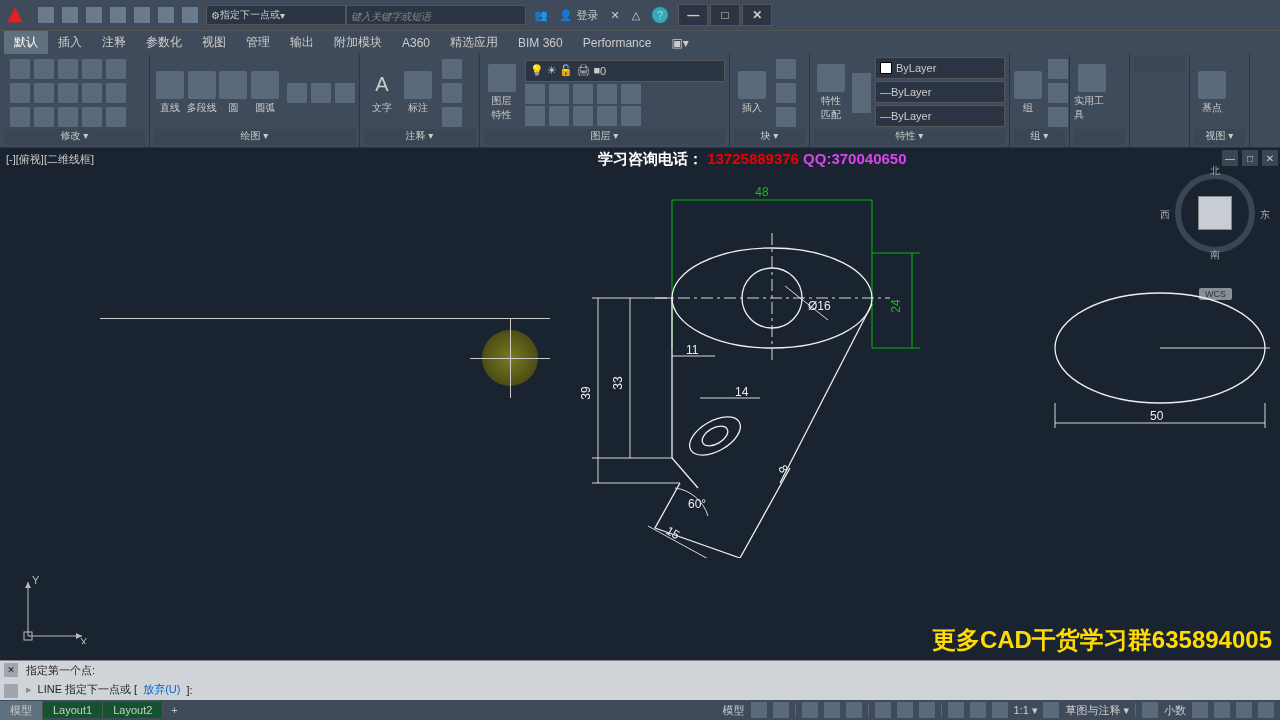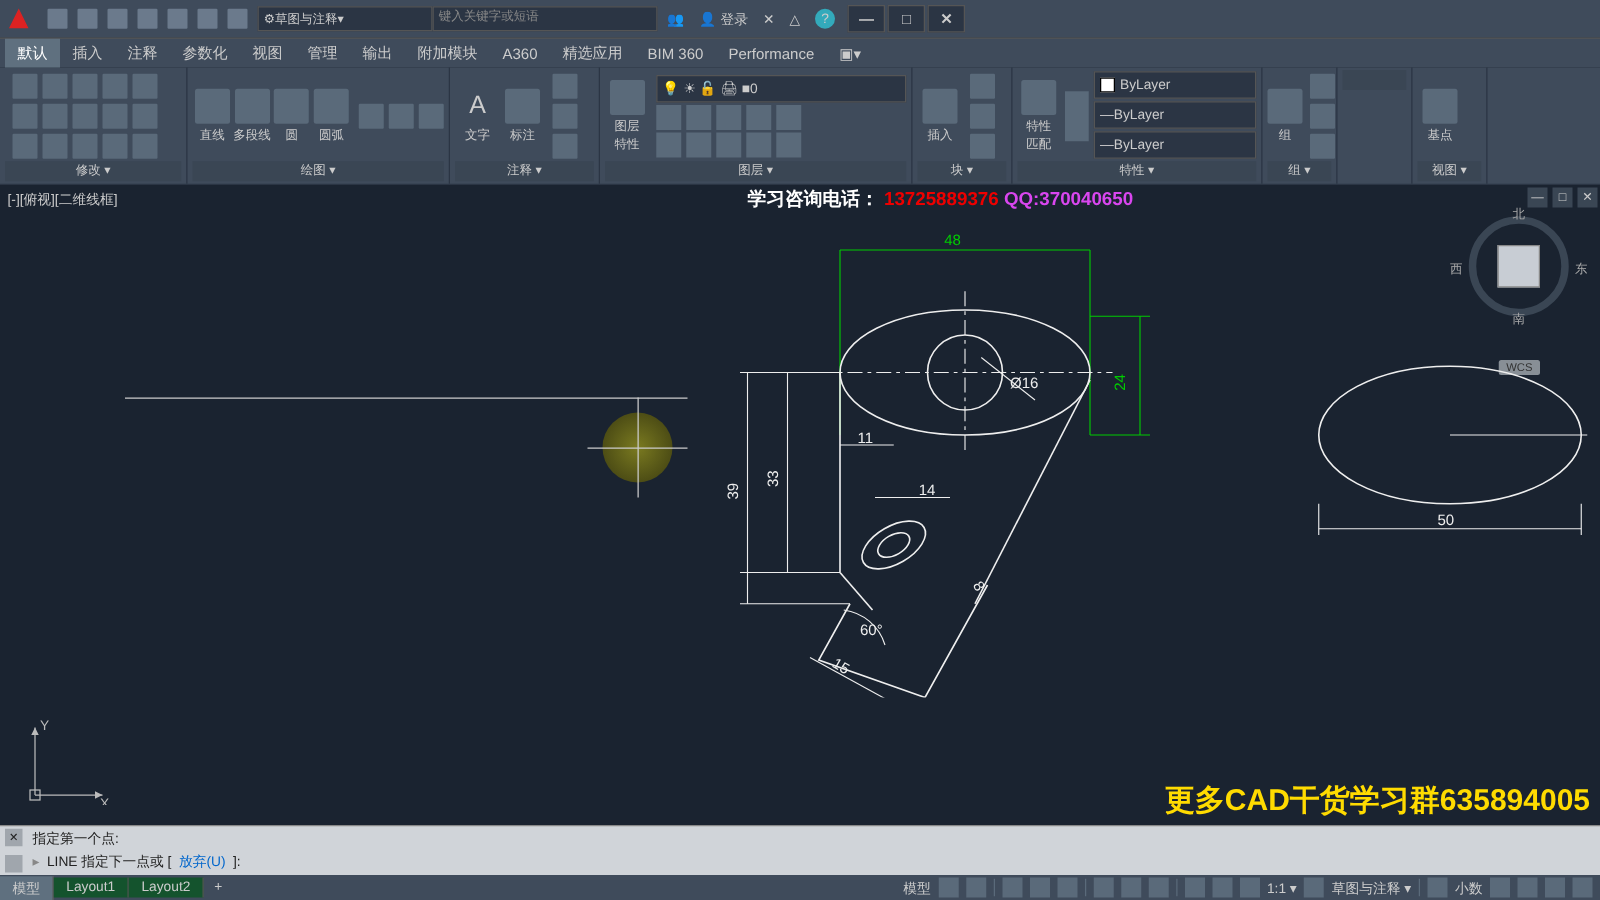--- a/index.html
+++ b/index.html
@@ -3,21 +3,21 @@
 <meta charset="utf-8">
 <style>
 * { margin:0; padding:0; box-sizing:border-box; font-family:"Microsoft YaHei",Arial,sans-serif; }
 body { width:1280px; height:720px; background:#1a2330; overflow:hidden; position:relative; }
 .titlebar { height:30px; background:#3f4b5b; display:flex; align-items:center; color:#ccc; font-size:11px; }
 .titlebar .logo { width:30px; display:flex; align-items:center; justify-content:center; }
 .titlebar .qat { display:flex; gap:8px; padding:0 8px; }
 .titlebar .qat-icon { width:16px; height:16px; background:#6b7a8c; border-radius:1px; }
 .titlebar .dd { width:140px; height:20px; background:#2b3544; border:1px solid #555; display:flex; align-items:center; padding:0 4px; font-size:10px; }
 .titlebar .center { flex:1; text-align:center; font-size:12px; }
-.titlebar .search { width:180px; height:20px; background:#2b3544; border:1px solid #555; color:#888; font-size:10px; padding:0 4px; display:flex; align-items:flex-start; }
+.titlebar .search { width:180px; height:20px; background:#2b3544; border:1px solid #555; font-style:italic; color:#888; font-size:10px; padding:0 4px; display:flex; align-items:flex-end; }
 .titlebar .right-btns { display:flex; gap:12px; padding:0 8px; align-items:center; }
 .titlebar .winbtns { display:flex; }
 .titlebar .winbtn { width:30px; height:22px; background:#2b3544; border:1px solid #555; display:flex; align-items:center; justify-content:center; font-size:12px; font-weight:bold; margin-left:2px; }
 
 .menubar { height:24px; background:#3f4b5b; display:flex; align-items:center; padding:0 4px; border-top:1px solid #555; }
 .menubar .tab { padding:3px 10px; font-size:12px; color:#ccc; white-space:nowrap; }
 .menubar .tab.active { background:#5f707f; color:#fff; }
 
 .ribbon { height:94px; background:#3f4b5b; display:flex; border-bottom:1px solid #2b3544; }
 .panel { border-right:1px solid #2b3544; display:flex; flex-direction:column; padding:2px 4px; }
@@ -88,21 +88,21 @@
     </div>
   <div class="qat">
     <div class="qat-icon"></div>
     <div class="qat-icon"></div>
     <div class="qat-icon"></div>
     <div class="qat-icon"></div>
     <div class="qat-icon"></div>
     <div class="qat-icon"></div>
     <div class="qat-icon"></div>
   </div>
-  <div class="dd">⚙ <span>草图与注释</span> ▾</div>
+  <div class="dd">⚙ <span>指定下一点或</span> ▾</div>
   <div class="search">
       <span>键入关键字或短语</span>
     </div>
   <div class="right-btns">
     <span>👥</span>
     <span>👤 <span>登录</span></span>
     <span>✕</span>
     <span>△</span>
     <span style="background:#3ab; border-radius:50%; width:16px; height:16px; display:inline-flex; align-items:center; justify-content:center;">?</span>
   </div>
@@ -264,20 +264,29 @@
         </div>
         <div class="smallgrid" style="grid-template-columns:20px">
           <div class="si"></div>
           <div class="si"></div>
           <div class="si"></div>
         </div>
       </div>
     <div class="panel-label">组 ▾</div>
   </div>
   <div class="panel" style="width:60px">
+    <div class="panel-body">
+        <div class="bigbtn">
+          <div class="ico"></div>
+          <span>实用工具</span>
+        </div>
+      </div>
+    <div class="panel-label"></div>
+  </div>
+  <div class="panel" style="width:60px">
     <div class="panel-label"></div>
   </div>
   <div class="panel" style="width:60px">
     <div class="panel-body">
         <div class="bigbtn">
           <div class="ico"></div>
           <span>基点</span>
         </div>
       </div>
     <div class="panel-label">视图 ▾</div>

